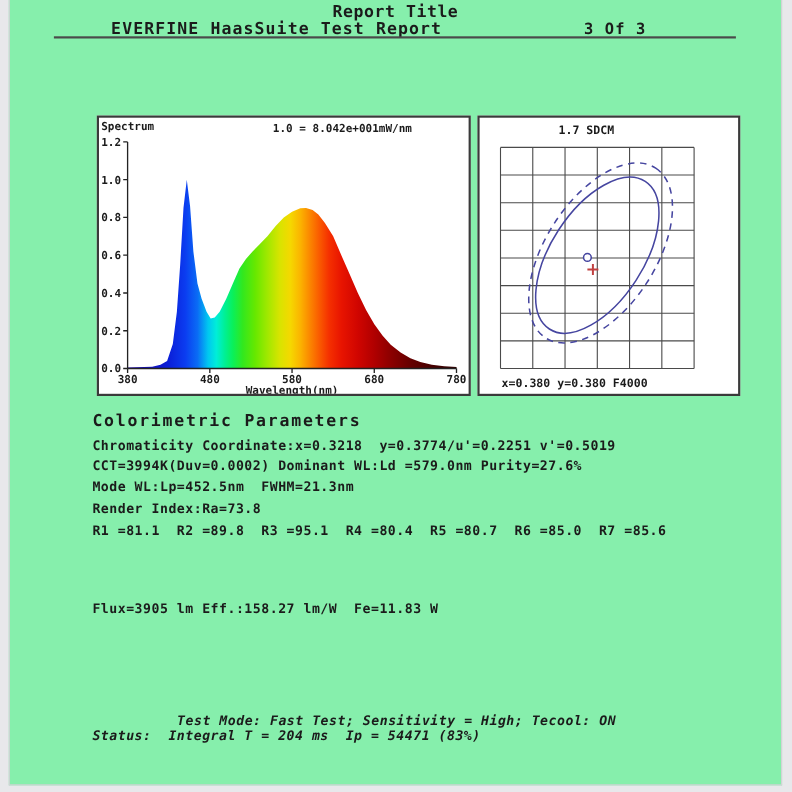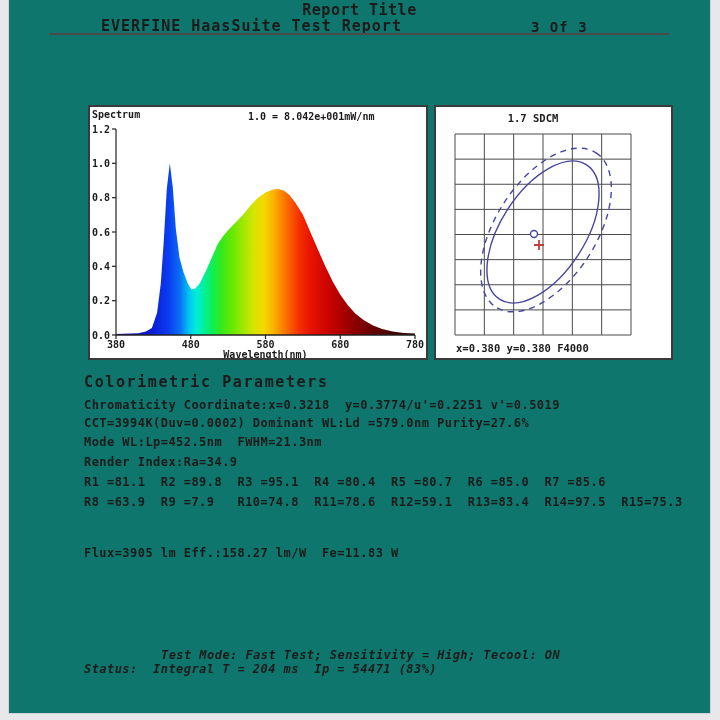--- a/index.html
+++ b/index.html
@@ -1,19 +1,19 @@
 <!DOCTYPE html>
 <html><head>
 <meta charset="utf-8">
 <style>
   * { margin:0; padding:0; box-sizing:border-box; }
   html,body { width:720px; height:720px; overflow:hidden; background:#e8e8eb; }
   body { font-family:"DejaVu Sans Mono","Liberation Mono",monospace; color:#1b1b1b; }
   .page { position:absolute; left:8px; top:0; width:703px; height:714px;
-          background:#0f766e; border:1px solid #d2d2d6; border-top:none; }
+          background:#86efac; border:1px solid #d2d2d6; border-top:none; }
   .rtitle { position:absolute; top:1px; left:0; right:0; text-align:center;
             font-size:15px; font-weight:bold; letter-spacing:0.5px; }
   .rname { position:absolute; top:17px; left:92px; font-size:15px; font-weight:bold; letter-spacing:1px; }
   .rpage { position:absolute; top:19px; left:522px; font-size:14px; font-weight:bold; letter-spacing:1px; }
   .hrule { position:absolute; top:33px; left:40px; width:620px; border-top:2px solid #4a4a4a; }
   .chartbox { position:absolute; top:105px; background:#fff; border:2px solid #3a3a3a; }
   .spectrum-box { left:79px; width:340px; height:255px; }
   .sdcm-box { left:425px; width:239px; height:255px; }
   svg { display:block; }
   .h2 { position:absolute; left:75px; font-size:15px; font-weight:bold; letter-spacing:1.6px; white-space:pre; }
@@ -119,22 +119,21 @@
         <circle cx="98" cy="127" r="3.5" fill="#fff" stroke="#4646a0" stroke-width="1.4"></circle>
         <path d="M98,138L108,138M103,133L103,143" stroke="#c04040" stroke-width="1.8"></path>
         <text x="20" y="245" font-size="10.5" font-family="&quot;DejaVu Sans Mono&quot;,&quot;Liberation Mono&quot;,monospace" font-weight="bold" fill="#1b1b1b" text-anchor="start">x=0.380 y=0.380 F4000</text>
       </svg>
   </div>
 
   <div class="h2" style="top:373px">Colorimetric Parameters</div>
   <div class="ln" style="top:398px">Chromaticity Coordinate:x=0.3218  y=0.3774/u'=0.2251 v'=0.5019</div>
   <div class="ln" style="top:416px">CCT=3994K(Duv=0.0002) Dominant WL:Ld =579.0nm Purity=27.6%</div>
   <div class="ln" style="top:435px">Mode WL:Lp=452.5nm  FWHM=21.3nm</div>
-  <div class="ln" style="top:455px">Render Index:Ra=34.9</div>
+  <div class="ln" style="top:455px">Render Index:Ra=73.8</div>
   <div class="ln" style="top:475px">R1 =81.1  R2 =89.8  R3 =95.1  R4 =80.4  R5 =80.7  R6 =85.0  R7 =85.6</div>
-  <div class="ln" style="top:495px">R8 =63.9  R9 =7.9   R10=74.8  R11=78.6  R12=59.1  R13=83.4  R14=97.5  R15=75.3</div>
 
   <div class="ln" style="top:546px">Flux=3905 lm Eff.:158.27 lm/W  Fe=11.83 W</div>
 
 
   <div class="st" style="top:662px">Status:  Integral T = 204 ms  Ip = 54471 (83%)</div>
   <div class="st" style="top:648px; left:152px">Test Mode: Fast Test; Sensitivity = High; Tecool: ON</div>
 </div>
 
 </body></html>

